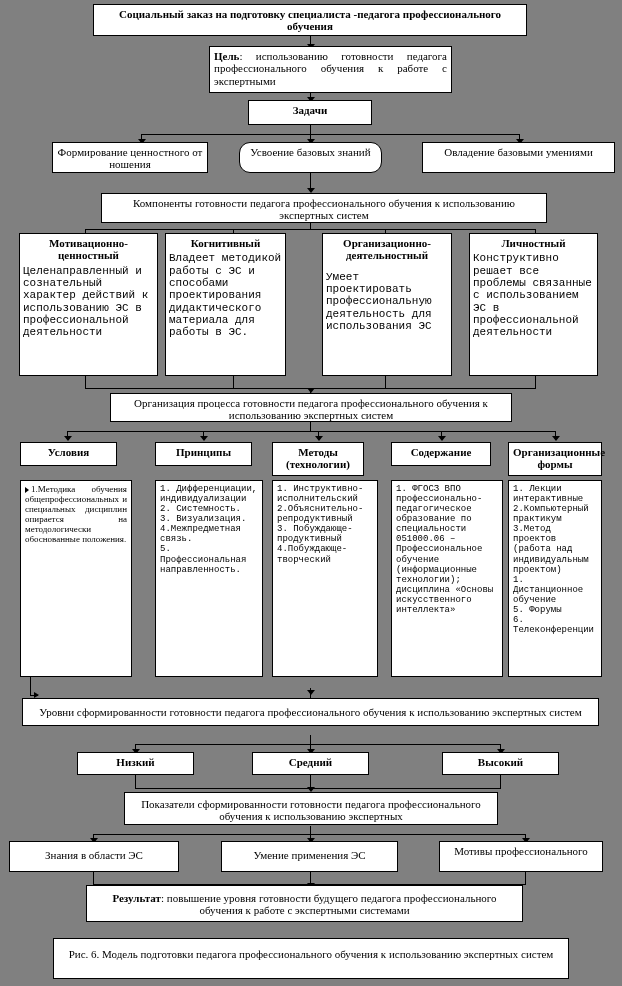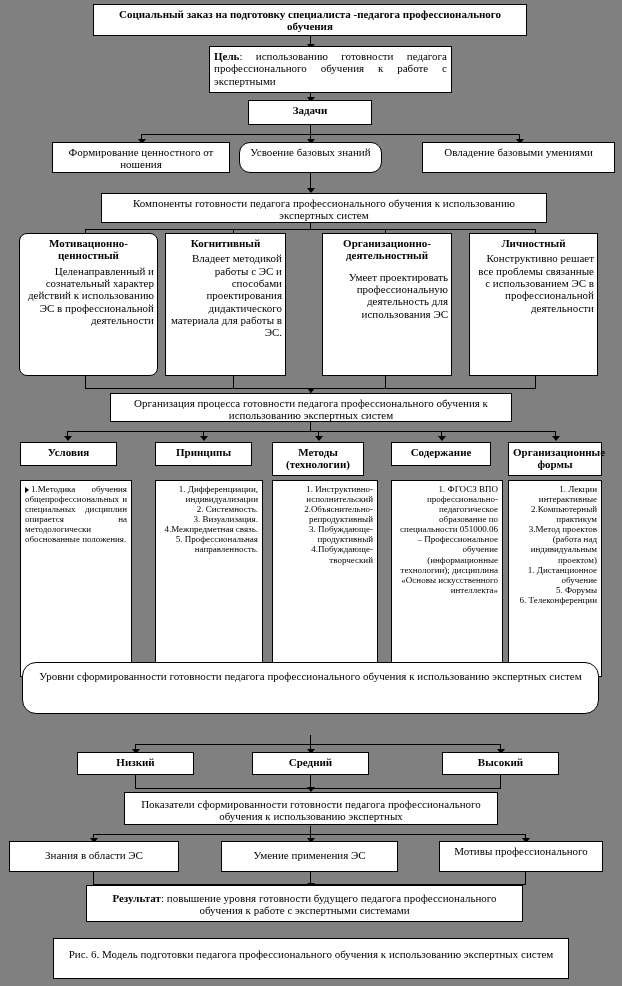--- a/index.html
+++ b/index.html
@@ -21,21 +21,21 @@
     background: #ffffff;
     border: 1px solid #000000;
     box-sizing: border-box;
     text-align: center;
     line-height: 1.12;
   }
   .box.pad {
     padding: 3px 4px;
   }
   .title { font-weight: bold; }
-  .left { text-align: right; }
+  .left { text-align: left; font-family: Liberation Mono, monospace; }
   .just { text-align: justify; }
   .tiny { font-size: 9px; }
   .clip { overflow: hidden; }
   .line {
     position: absolute;
     background: #000000;
   }
   .vline { width: 1px; }
   .hline { height: 1px; }
   .arrow {
@@ -153,35 +153,35 @@
 </div>
 
 <div class="box pad just clip" style="left:209px; top:46px; width:243px; height:47px;">
   <span class="title">Цель</span><span>: использованию готовности педагога профессионального обучения  к работе с экспертными</span>
 </div>
 
 <div class="box pad title" style="left:248px; top:100px; width:124px; height:25px;">
   <span>Задачи</span>
 </div>
 
-<div class="box pad" style="left:52px; top:142px; width:178px; height:31px;">
+<div class="box pad" style="left:52px; top:142px; width:156px; height:31px;">
   <span>Формирование ценностного от ношения</span>
 </div>
 <div class="box pad" style="left:239px; top:142px; width:143px; height:31px;border-radius:11px;">
   <span>Усвоение базовых знаний</span>
 </div>
 <div class="box pad" style="left:422px; top:142px; width:193px; height:31px;">
   <span>Овладение базовыми умениями</span>
 </div>
 
 <div class="box pad" style="left:101px; top:193px; width:446px; height:30px;">
   <span>Компоненты готовности педагога профессионального обучения к использованию экспертных систем</span>
 </div>
 
-<div class="box clip" style="left:19px; top:233px; width:139px; height:143px;border-radius:8px;">
+<div class="box clip" style="left:19px; top:233px; width:139px; height:143px;">
   <div class="title" style="padding:3px 3px 1px;">Мотивационно-ценностный</div>
   <div class="left" style="padding:2px 3px;">Целенаправленный и сознательный характер действий  к использованию ЭС в профессиональной деятельности</div>
 </div>
 <div class="box clip" style="left:165px; top:233px; width:121px; height:143px;">
   <div class="title" style="padding:3px 3px 1px;">Когнитивный</div>
   <div class="left" style="padding:2px 3px;">Владеет методикой  работы с ЭС и способами проектирования дидактического материала для работы  в ЭС.</div>
 </div>
 <div class="box clip" style="left:322px; top:233px; width:130px; height:143px;">
   <div class="title" style="padding:3px 3px 1px;">Организационно-деятельностный</div>
   <div class="left" style="padding:8px 3px 2px;">Умеет проектировать профессиональную деятельность для использования ЭС</div>
@@ -236,21 +236,21 @@
 
 <div class="box clip left tiny" style="left:508px; top:480px; width:94px; height:197px; padding:3px 4px;">
   <div>1. Лекции интерактивные</div>
   <div>2.Компьютерный практикум</div>
   <div>3.Метод  проектов (работа над индивидуальным проектом)</div>
   <div>1. Дистанционное обучение</div>
   <div>5. Форумы</div>
   <div>6. Телеконференции</div>
 </div>
 
-<div class="box pad" style="left:22px; top:662px; width:577px; height:52px;border-radius:14px;">
+<div class="box pad" style="left:22px; top:698px; width:577px; height:28px;">
   <div style="padding-top:4px;">Уровни сформированности готовности педагога профессионального обучения к использованию экспертных систем</div>
 </div>
 
 <div class="box pad title" style="left:77px; top:752px; width:117px; height:23px;">
   <span>Низкий</span>
 </div>
 <div class="box pad title" style="left:252px; top:752px; width:117px; height:23px;">
   <span>Средний</span>
 </div>
 <div class="box pad title" style="left:442px; top:752px; width:117px; height:23px;">

